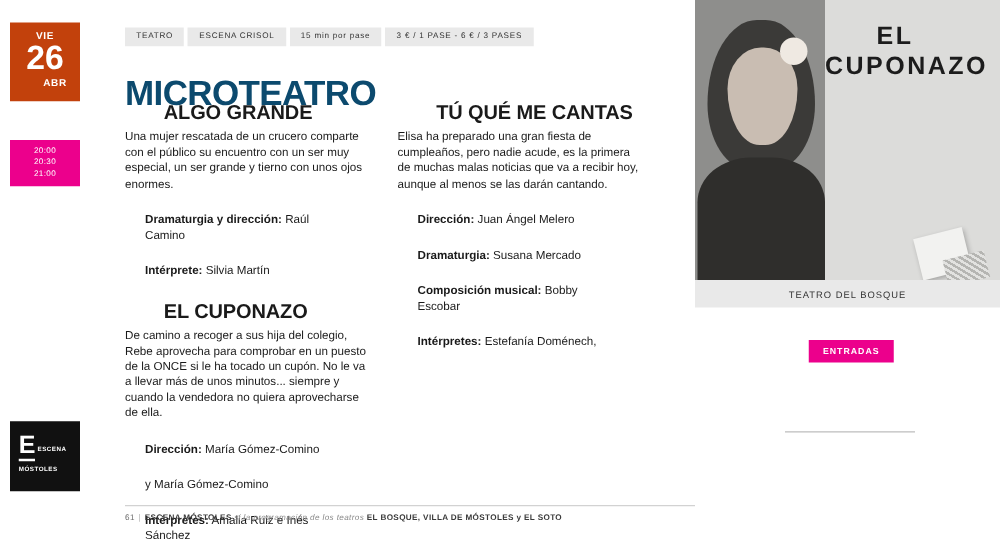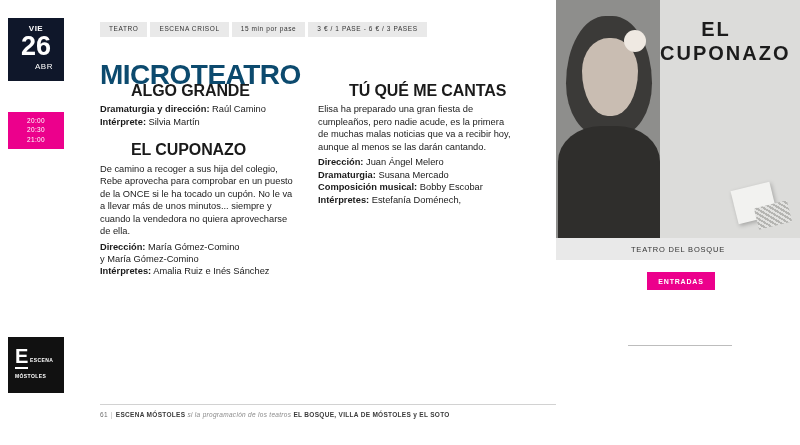--- a/index.html
+++ b/index.html
@@ -15,39 +15,39 @@
     overflow: hidden;
     position: relative;
   }
 
   
   .date-col {
     position: absolute;
     left: 8px;
     top: 18px;
     width: 56px;
-    background: #0f172a;
+    background: #c2410c;
     color: #ffffff;
     text-align: center;
     padding: 6px 0 10px 0;
   }
   .date-dow {
     font-size: 8px;
     letter-spacing: 0.5px;
     font-weight: bold;
     margin-bottom: 1px;
   }
   .date-day {
     font-size: 27px;
     font-weight: bold;
     line-height: 0.95;
   }
   .date-month {
     font-size: 8px;
-    font-weight: normal;
+    font-weight: bold;
     letter-spacing: 0.5px;
     margin-top: 2px;
     padding-left: 16px;
   }
 
   .times-box {
     position: absolute;
     left: 8px;
     top: 112px;
     width: 56px;
@@ -158,21 +158,21 @@
     font-weight: bold;
     margin-bottom: 2px;
     letter-spacing: -0.1px;
     margin-left: 31px;
   }
   .play-body {
     margin: 0 0 3px 0;
     text-align: left;
   }
   .credit {
-    margin: 0;
+    margin: 16px;
   }
   .credit b { font-weight: bold; }
 
   
   .right-panel {
     position: absolute;
     left: 556px;
     top: 0;
     width: 244px;
     height: 445px;
@@ -258,21 +258,21 @@
     top: 204px;
     width: 34px;
     height: 22px;
     background: repeating-linear-gradient(45deg, #b5b5b2 0 2px, #e2e2e0 2px 4px);
     transform: rotate(-14deg);
   }
 
   .venue-bar {
     position: absolute;
     left: 0;
-    top: 238px;
+    top: 224px;
     width: 244px;
     height: 22px;
     background: #e9e9e9;
     display: flex;
     align-items: center;
     justify-content: center;
     font-size: 7.5px;
     letter-spacing: 0.8px;
     color: #333333;
   }
@@ -351,20 +351,21 @@
   <div class="tag">15 min por pase</div>
   <div class="tag">3 € / 1 PASE - 6 € / 3 PASES</div>
 </div>
 
 <h1 class="main-title">MICROTEATRO</h1>
 
 <div class="col col-left">
 
   <div class="block">
     <div class="play-title">ALGO GRANDE</div>
+    <p class="play-body">Una mujer rescatada de un crucero comparte con el público su encuentro con un ser muy especial, un ser grande y tierno con unos ojos enormes.</p>
     <p class="credit"><b>Dramaturgia y dirección:</b><span> Raúl Camino</span></p>
     <p class="credit"><b>Intérprete:</b><span> Silvia Martín</span></p>
   </div>
 
   <div class="block">
     <div class="play-title">EL CUPONAZO</div>
     <p class="play-body">De camino a recoger a sus hija del colegio, Rebe aprovecha para comprobar en un puesto de la ONCE si le ha tocado un cupón. No le va a llevar más de unos minutos... siempre y cuando la vendedora no quiera aprovecharse de ella.</p>
     <p class="credit"><b>Dirección:</b><span> María Gómez-Comino</span></p>
     <p class="credit"><span>y María Gómez-Comino</span></p>
     <p class="credit"><b>Intérpretes:</b><span> Amalia Ruiz e Inés Sánchez</span></p>

